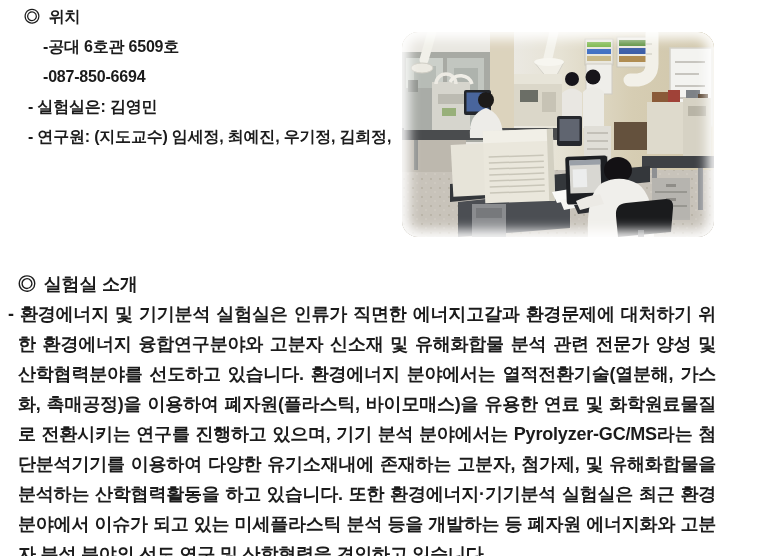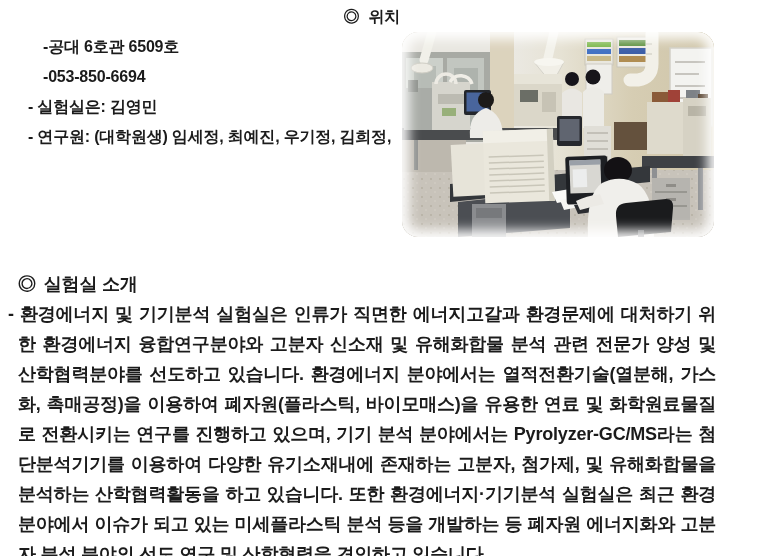--- a/index.html
+++ b/index.html
@@ -12,21 +12,21 @@
   }
   .slide { position: relative; width: 768px; height: 556px; background: #ffffff; }
 
   
   .info-top {
     position: absolute; left: 0; top: 2px; width: 400px;
     font-size: 16px; font-weight: 700; line-height: 30px;
     letter-spacing: -0.2px;
   }
   .info-top .row { height: 30px; white-space: nowrap; }
-  .row.heading  { padding-left: 24px; text-align: right; }
+  .row.heading  { padding-left: 24px; }
   .row.value    { padding-left: 43px; }
   .row.member   { padding-left: 28px; }
   .row.member2  { padding-left: 94px; }
   .bullet { margin-right: 9px; font-weight: 700; }
 
   
   .intro {
     position: absolute; left: 0; top: 269px; width: 736px;
     font-size: 18px; font-weight: 700; line-height: 30px;
     letter-spacing: -0.2px;
@@ -55,23 +55,23 @@
   }
 </style>
 </head>
 <body>
 
 <div class="slide">
 
   <div class="info-top">
     <div class="row heading"><span class="bullet">◎</span><span>위치</span></div>
     <div class="row value">-공대 6호관 6509호</div>
-    <div class="row value">-053-850-6694</div>
+    <div class="row value">-087-850-6694</div>
     <div class="row member">- 실험실은: 김영민</div>
-    <div class="row member">- 연구원: (대학원생) 임세정, 최예진, 우기정, 김희정,</div>
+    <div class="row member">- 연구원: (지도교수) 임세정, 최예진, 우기정, 김희정,</div>
   </div>
 
   <div class="photo" role="img" aria-label="Laboratory photo: researchers in white lab coats working at GC/MS analytical instruments, monitors and dark benches">
     <svg viewBox="0 0 312 205" preserveAspectRatio="none">
       <defs>
         <linearGradient id="wallGrad" x1="0" y1="0" x2="1" y2="0">
           <stop offset="0" stop-color="#ebe9e3"></stop>
           <stop offset="0.25" stop-color="#e6e2d4"></stop>
           <stop offset="0.6" stop-color="#d6cdb3"></stop>
           <stop offset="1" stop-color="#cfc5a9"></stop>

